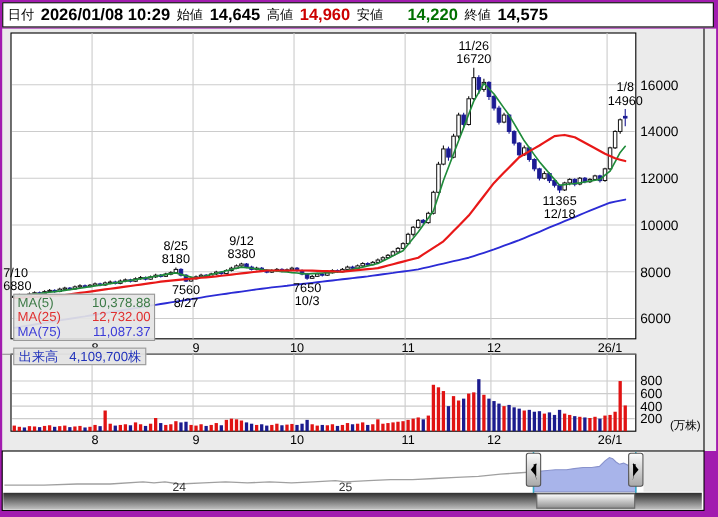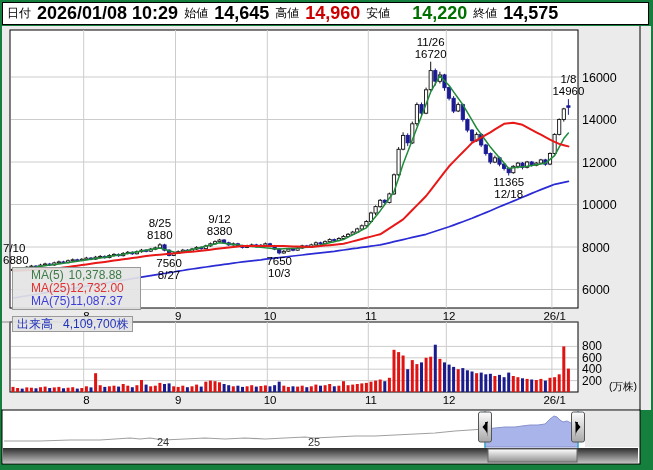--- a/index.html
+++ b/index.html
@@ -1,33 +1,33 @@
 <!DOCTYPE html>
 <html><head>
 <meta charset="utf-8">
 <style>
   html,body{margin:0;padding:0;}
   body{font-family:"Liberation Sans","DejaVu Sans",sans-serif;background:#f0f0f0;}
-  .screen{position:relative;width:653px;height:470px;background:#15803d;overflow:hidden;}
+  .screen{position:relative;width:653px;height:470px;background:#a21caf;overflow:hidden;}
   .info-bar{
     position:absolute;left:2px;top:2px;width:647px;height:23px;
     background:#ffffff;border:1px solid #000;box-sizing:border-box;
     display:flex;align-items:center;gap:6px;padding:0 4px;white-space:nowrap;
   }
   .info-bar .lbl{font-size:12px;color:#000;}
-  .info-bar .val{font-size:18px;font-weight:700;color:#000;letter-spacing:0px;}
+  .info-bar .val{font-size:15px;font-weight:700;color:#000;letter-spacing:0px;}
   .info-bar .val.date{font-weight:600;}
   .info-bar .val.hi{color:#cc0000;}
   .info-bar .val.lo{color:#007000;margin-left:16px;}
   .chart-wrap{position:absolute;left:0;top:0;}
   svg text{font-family:"Liberation Sans","DejaVu Sans",sans-serif;}
   .ma-box{
     position:absolute;left:12px;top:267px;width:129px;
     background:rgba(228,228,228,0.92);border:1px solid #999;
-    font-size:12px;line-height:13px;padding:1px 18px;box-sizing:border-box;
+    font-size:12px;line-height:13px;padding:1px 3px;box-sizing:border-box;
   }
   .ma-box .row{display:flex;justify-content:space-between;}
   .ma5c{color:#3c7a46;}
   .ma25c{color:#e03030;}
   .ma75c{color:#3c3cd8;}
   .vol-box{
     position:absolute;left:12px;top:316px;
     background:rgba(228,228,228,0.95);border:1px solid #999;
     font-size:12px;line-height:14px;padding:0 4px;color:#2233bb;white-space:nowrap;
   }

